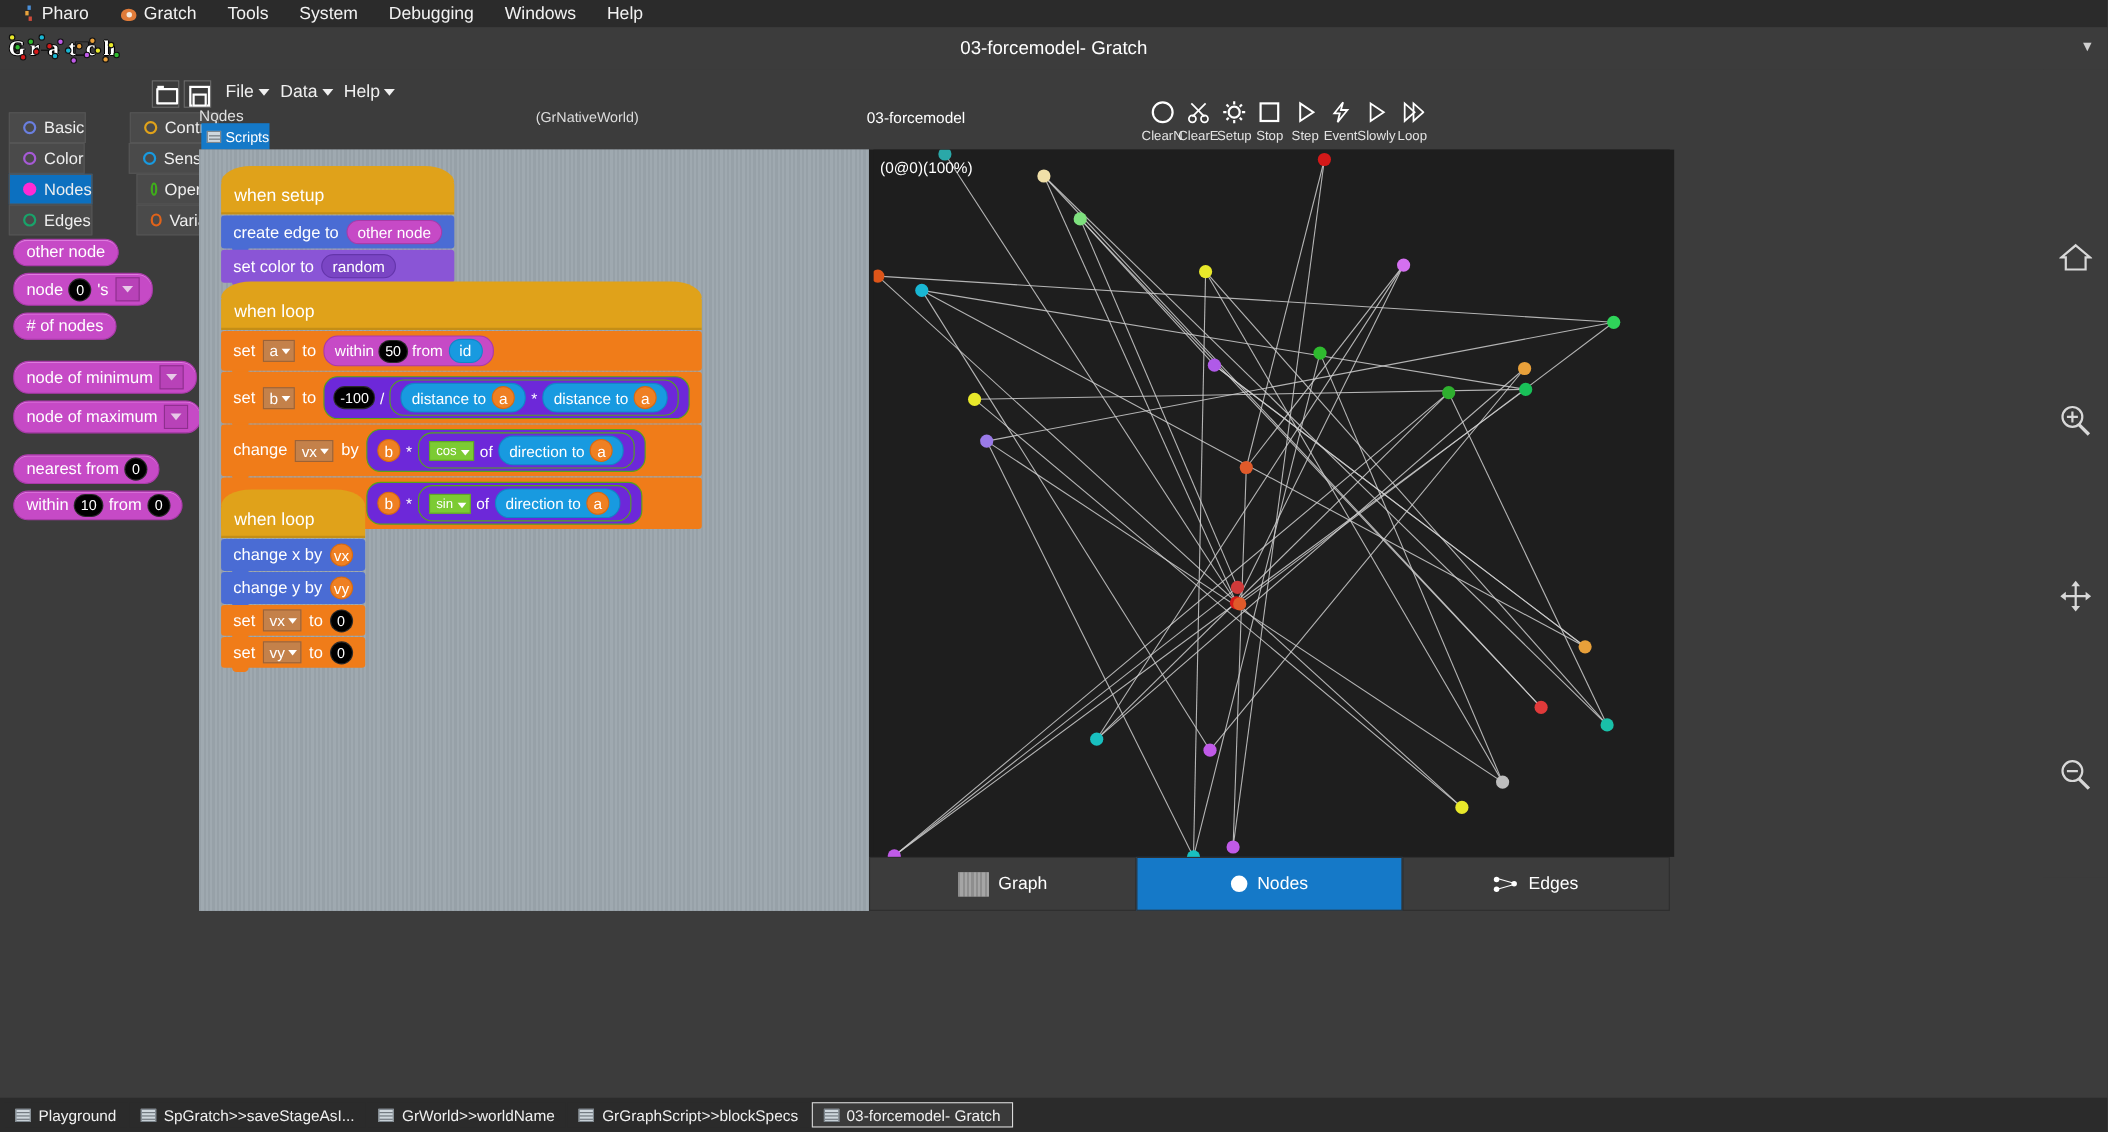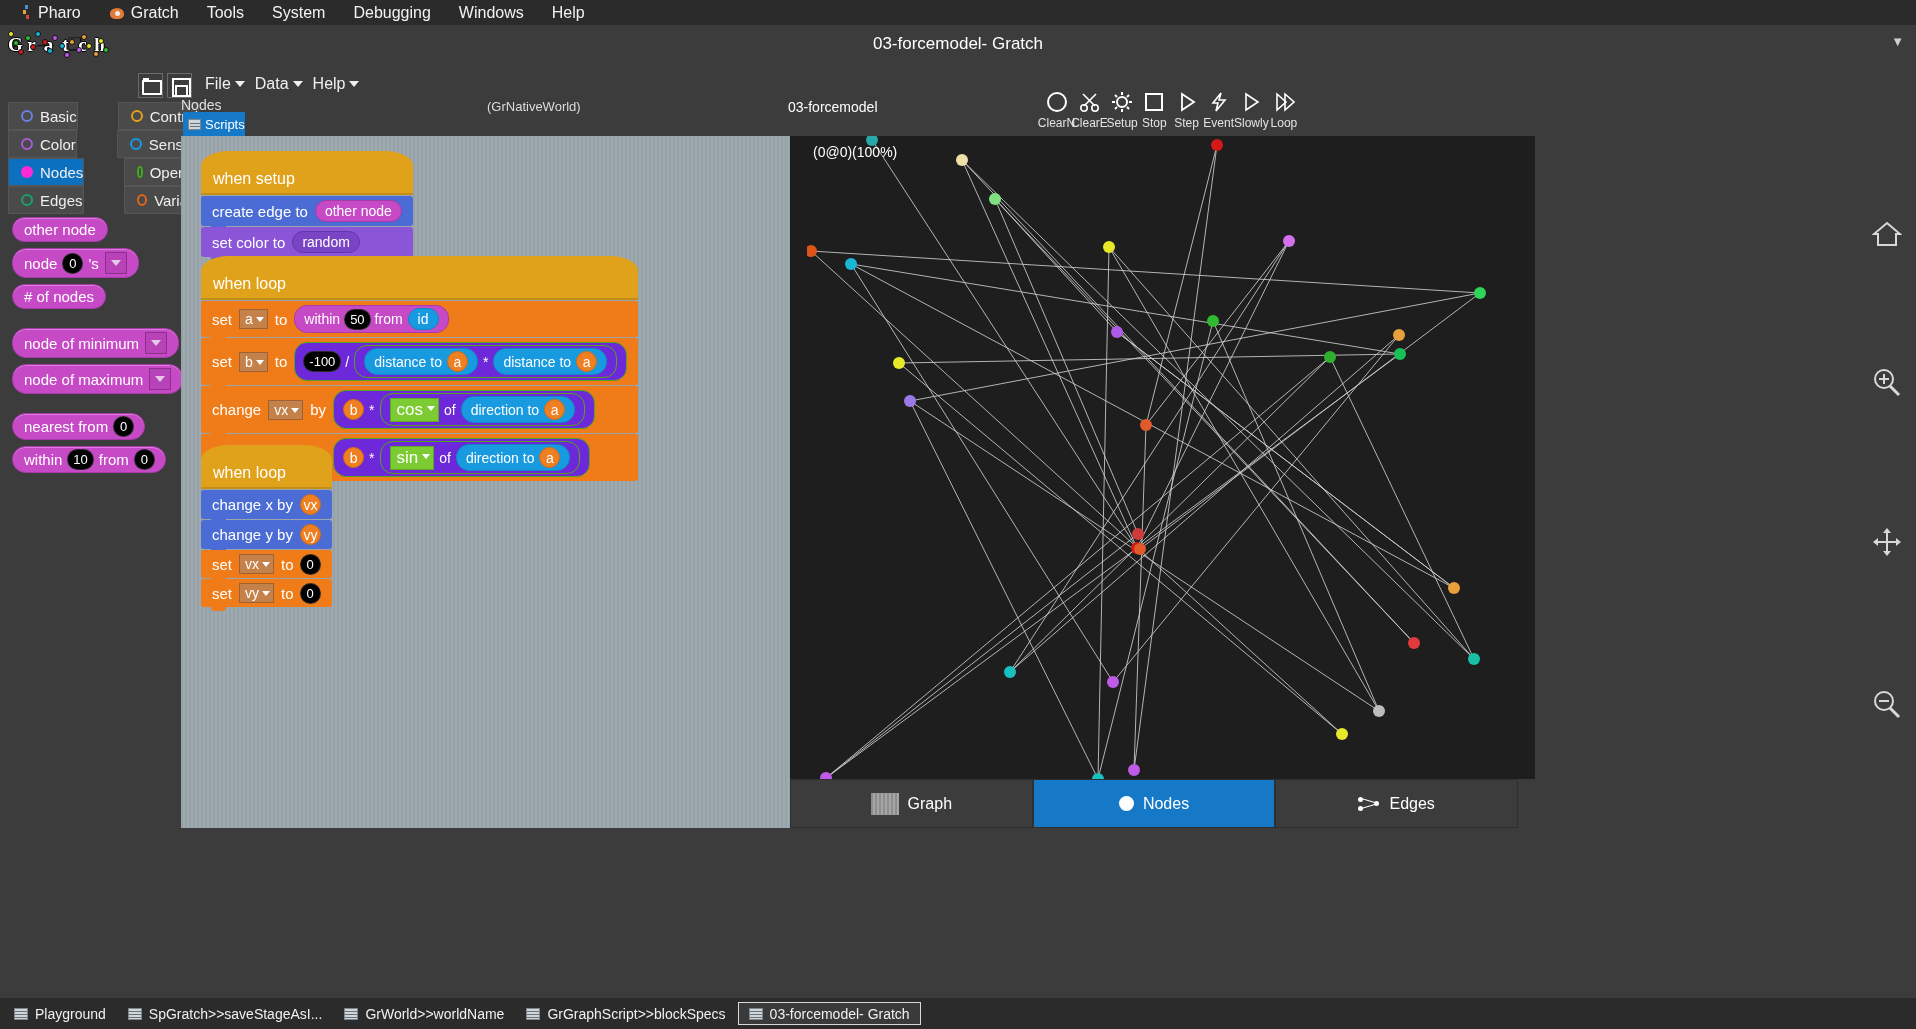--- a/index.html
+++ b/index.html
@@ -188,35 +188,35 @@
             padding:0; font-size:14px;}
   .varslot {
     background:#c4814a; border:1px solid #9c6236; color:#fff;
     padding:1px 14px 1px 5px; font-size:14px; position:relative; min-width:24px;
   }
   .varslot::after{content:"";position:absolute;right:3px;top:7px;width:0;height:0;
     border-left:4px solid transparent;border-right:4px solid transparent;
     border-top:5px solid #fff;}
   .opslot {
     background:#7ccb33; border:1px solid #5fa626; color:#fff;
-    padding:1px 15px 1px 6px; font-size:17px; position:relative;
+    padding:1px 15px 1px 6px; font-size:12px; position:relative;
   }
   .opslot::after{content:"";position:absolute;right:3px;top:7px;width:0;height:0;
     border-left:4px solid transparent;border-right:4px solid transparent;
     border-top:5px solid #fff;}
 
   .script { position:absolute; }
 
   
   #stagewrap {
     position:absolute; left:790px; top:111px; width:728px; height:692px;
     background:#1e1e1e;
   }
   #stage {
-    position:absolute; left:17px; top:0; width:728px; height:643px;
+    position:absolute; left:4px; top:0; width:728px; height:643px;
     background:#1e1e1e; overflow:hidden;
   }
   #stagecoord {
     position:absolute; left:6px; top:8px; font-size:14px; color:#fff;
   }
   .edge { stroke:#cfcfcf; stroke-width:1; fill:none; opacity:.85;}
   #stage-tabs {
     position:absolute; left:0; top:643px; width:728px; height:49px;
     display:flex;
   }

